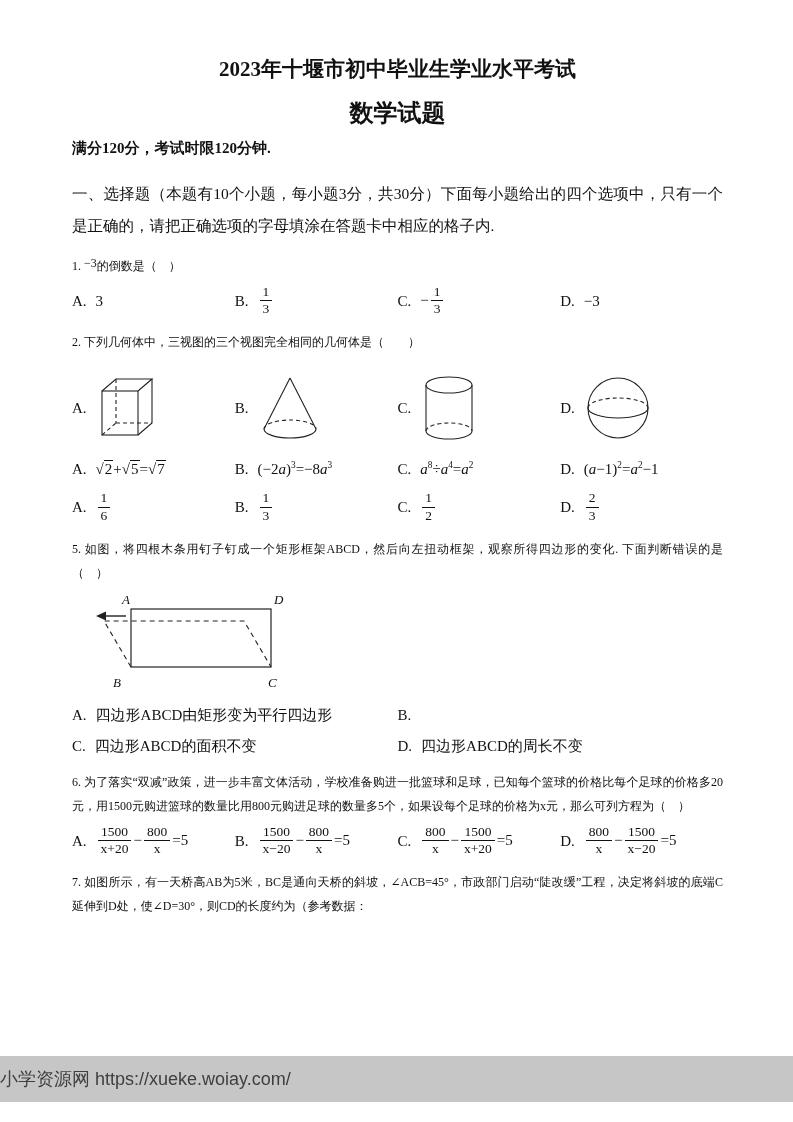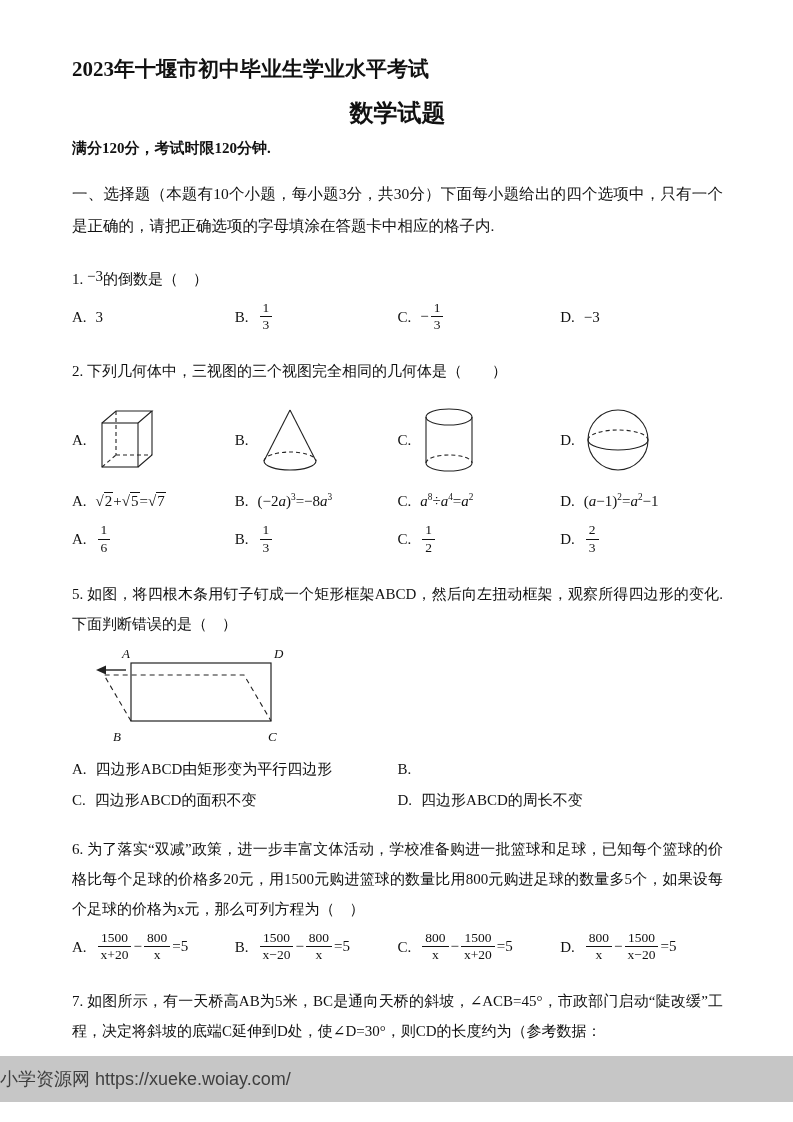--- a/index.html
+++ b/index.html
@@ -7,29 +7,29 @@
     position: relative;
     width: 793px;
     height: 1122px;
     background: #ffffff;
     color: #111;
     font-family: "Liberation Serif", "DejaVu Serif", serif;
     overflow: hidden;
   }
   .content { padding: 55px 70px 0 72px; }
 
-  .title    { font-size: 21px; font-weight: bold; }
+  .title    { font-size: 21px; font-weight: bold; text-align: center; }
   .subtitle { font-size: 24px; font-weight: bold; text-align: center; margin-top: 14px; }
   .meta     { font-size: 15px; font-weight: bold; text-align: left; margin-top: 10px; }
   .section-heading {
     font-size: 15.5px; font-weight: normal; margin-top: 20px;
     line-height: 2.05; text-align: justify;
   }
 
-  .stem { font-size: 15px; line-height: 2.0; margin-top: 19px; text-align: justify; }
+  .stem { font-size: 12px; line-height: 2.0; margin-top: 9px; text-align: justify; }
   .opts { display: flex; margin-top: 3px; align-items: center; }
   .opts-4 > .opt { width: 25%; }
   .opts-2 > .opt { width: 50%; }
   .opt { display: flex; align-items: center; font-size: 15px; line-height: 1.9; }
   .opt-label { margin-right: 9px; }
   .opt-text { text-align: right; }
 
   .math { display: inline; white-space: nowrap; }
   .frac {
     display: inline-flex; flex-direction: column; vertical-align: middle;

